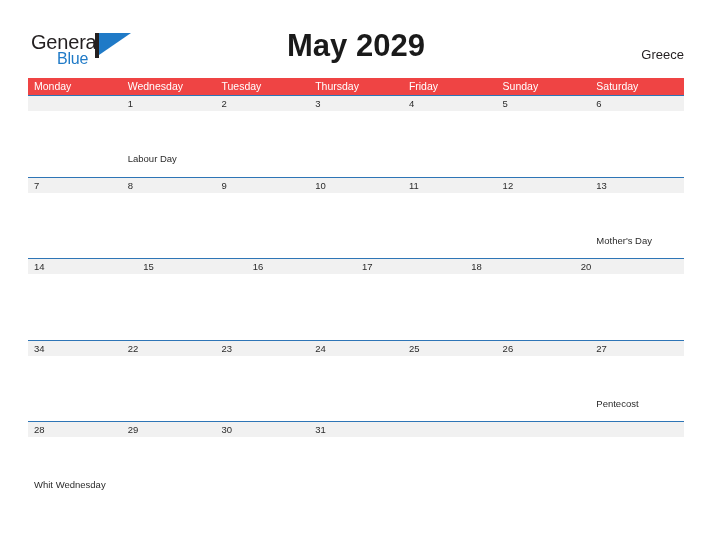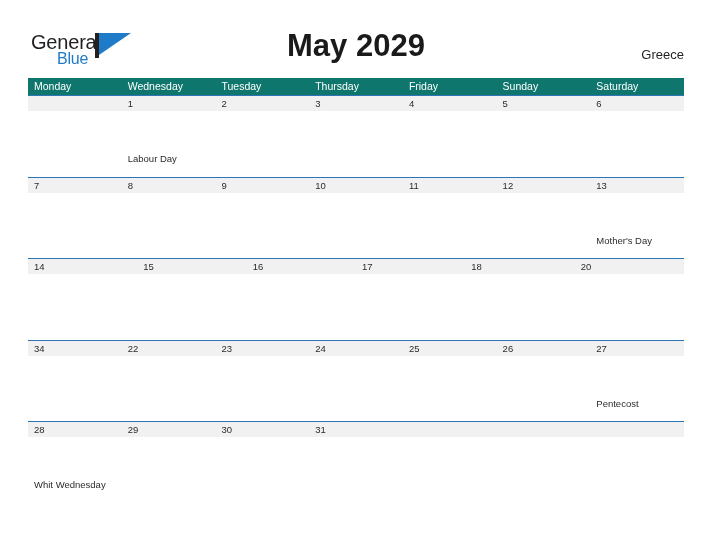--- a/index.html
+++ b/index.html
@@ -109,21 +109,21 @@
     position: absolute;
     left: 28px;
     top: 78px;
     width: 656px;
   }
 
   .weekdays {
     display: flex;
     width: 656px;
     height: 17px;
-    background: #0f766e;
+    background: #ef4444;
   }
   .weekday {
     flex: 1 1 0;
     color: #ffffff;
     font-size: 10.5px;
     line-height: 17px;
     padding-left: 6px;
     box-sizing: border-box;
     white-space: nowrap;
     overflow: hidden;

